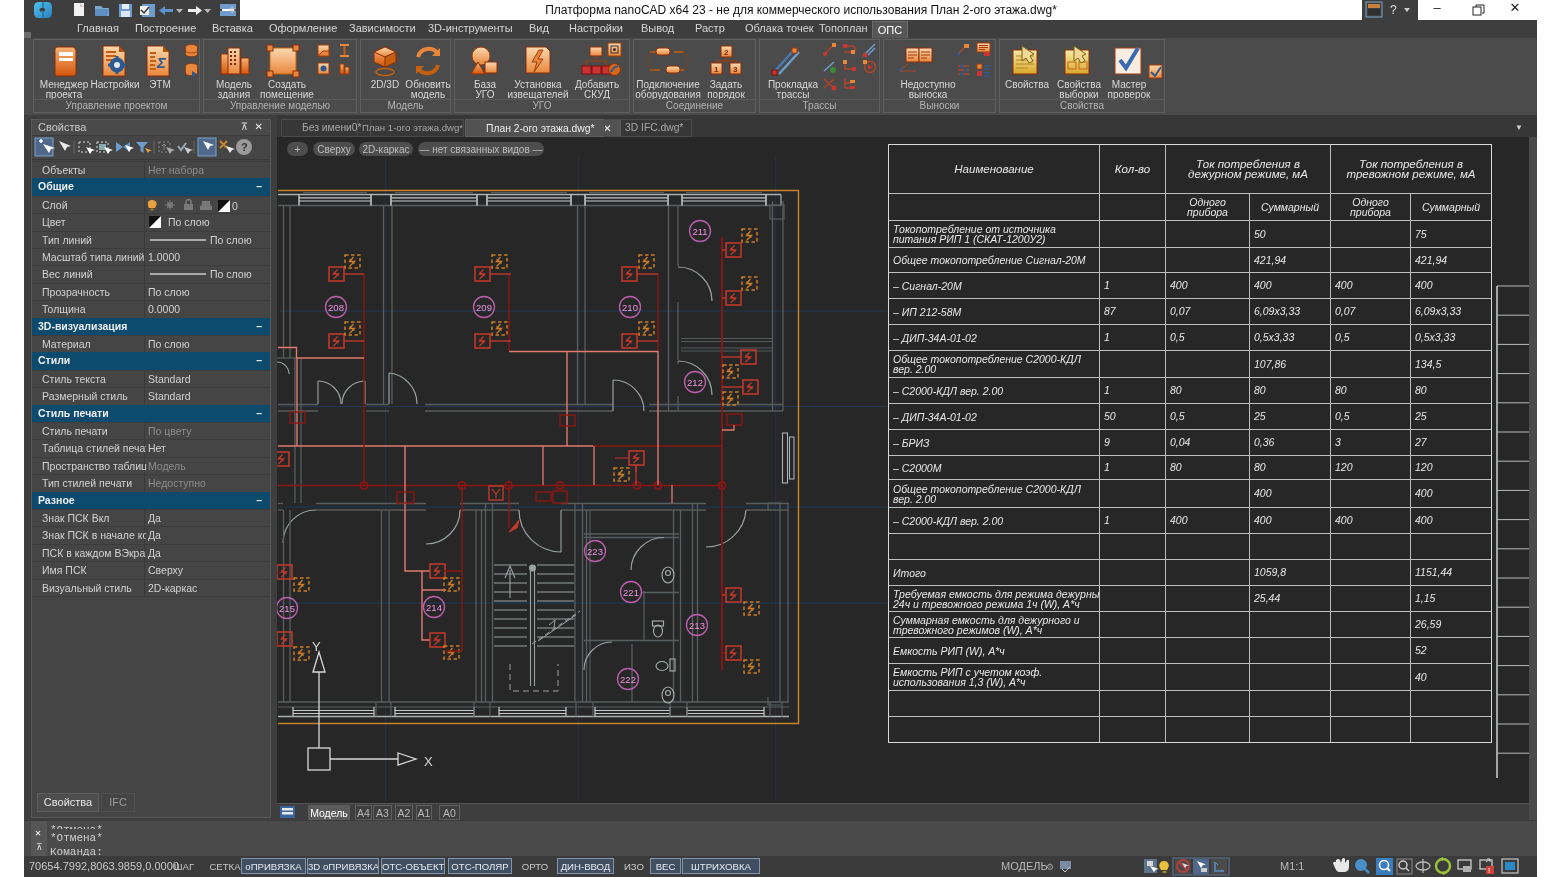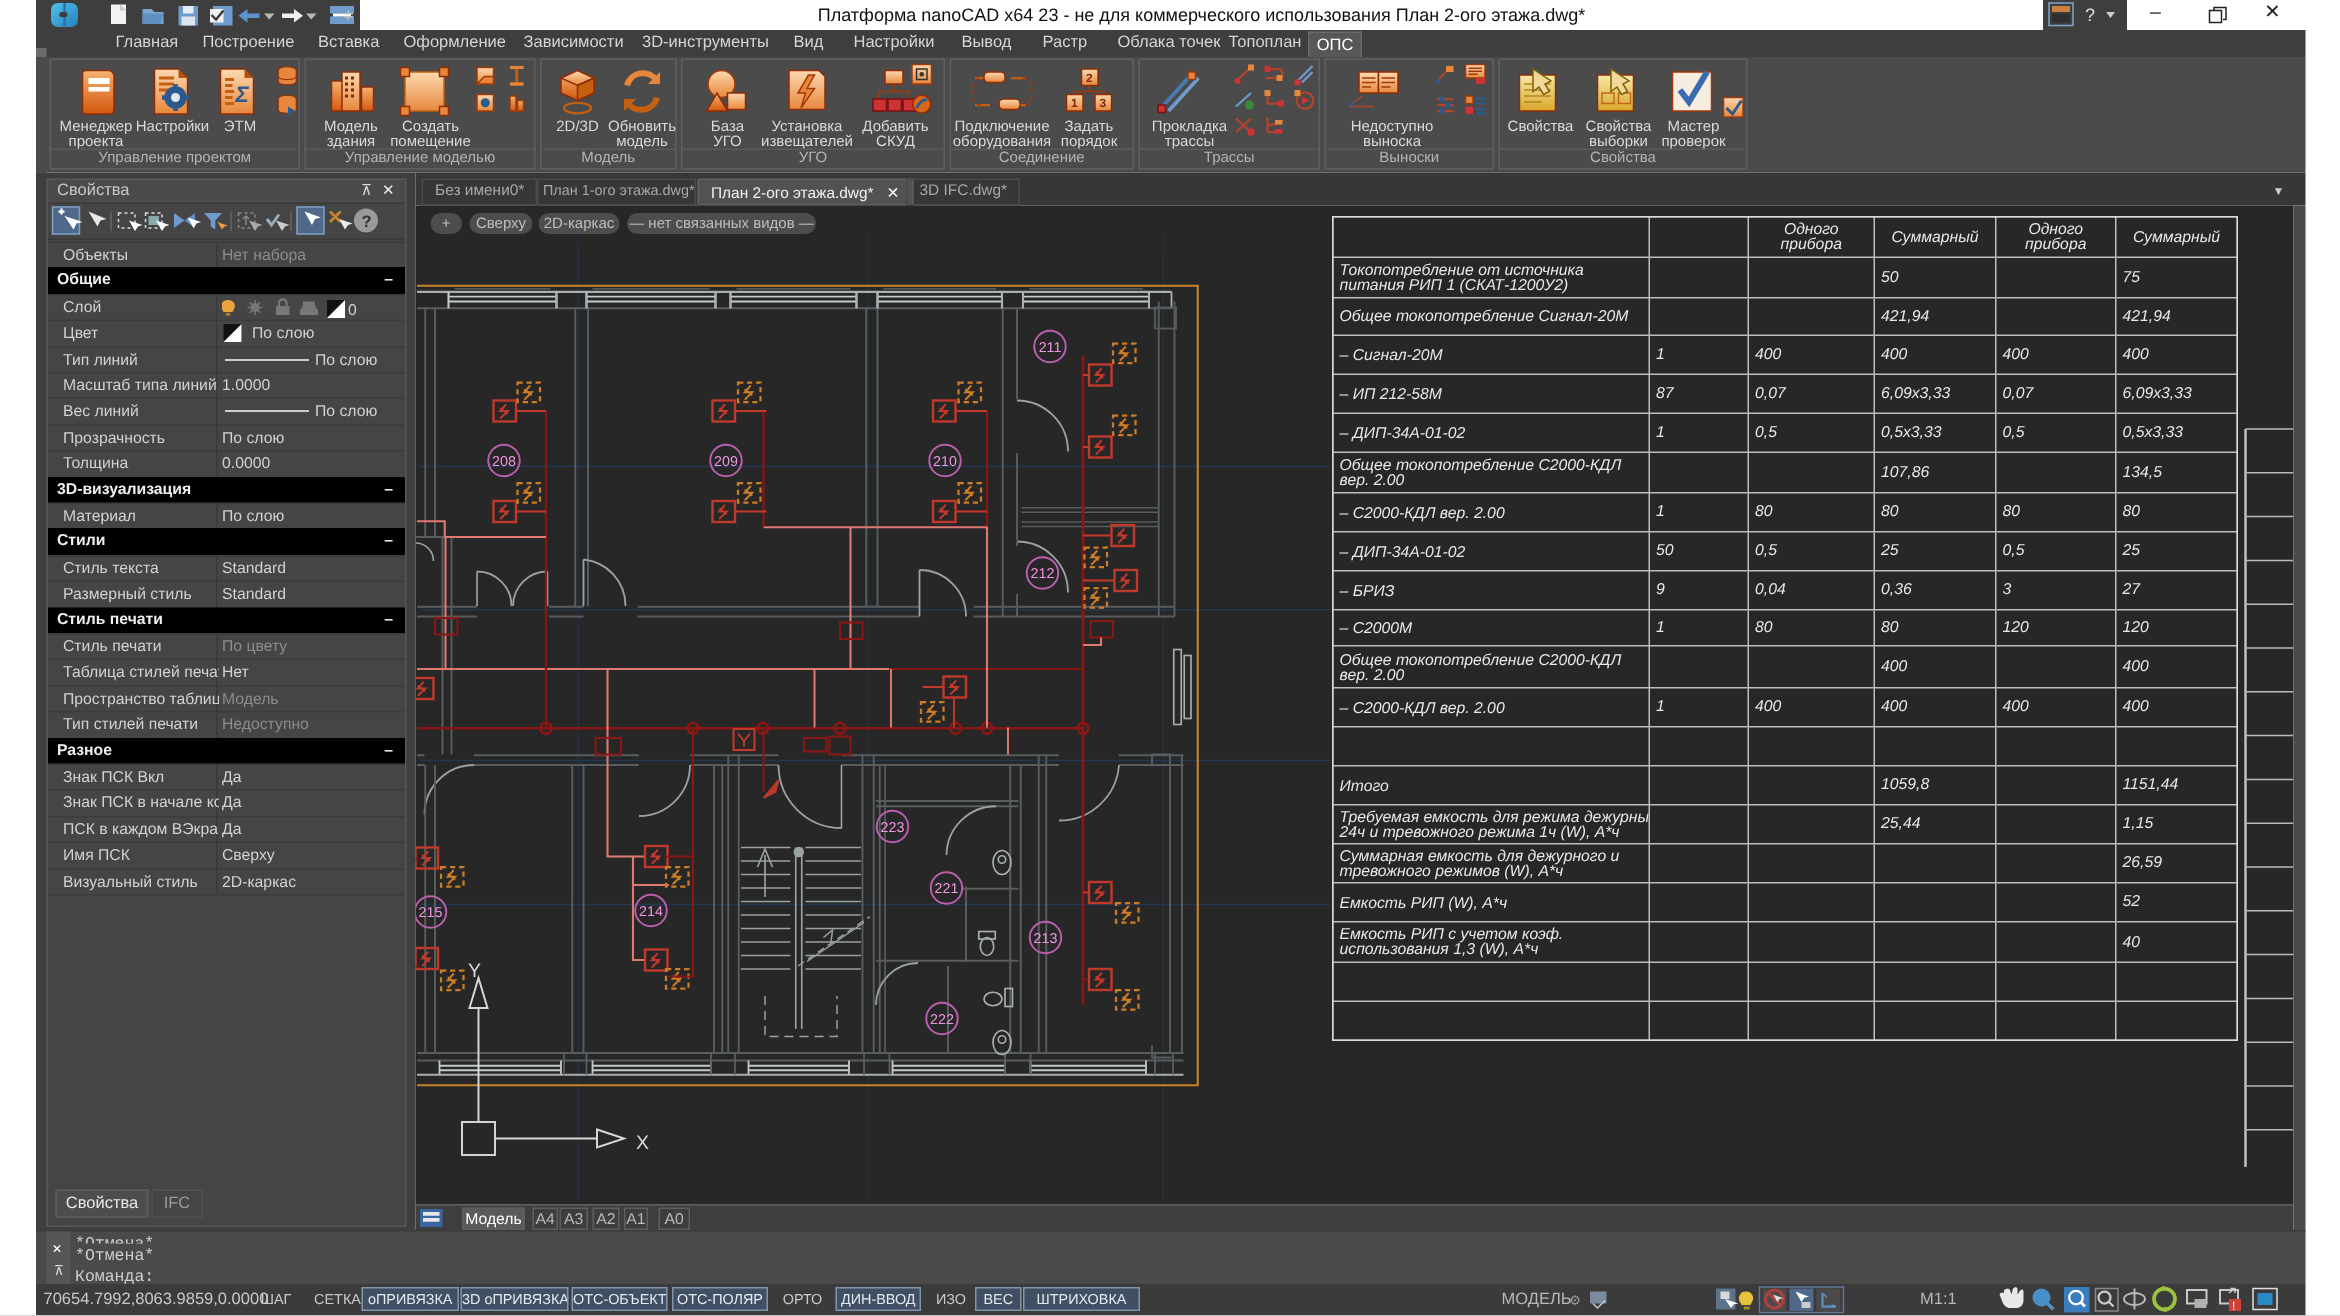--- a/index.html
+++ b/index.html
@@ -19,32 +19,32 @@
 
 #ribbon{left:24px;top:38px;width:1513px;height:77px;background:#4b4b4b;}
 #leftedge{left:24px;top:32px;width:7px;height:824px;background:#6b6b6b;}
 .rpanel{position:absolute;top:1px;height:74px;border:1px solid #606060;background:#4b4b4b;}
 .rpanel .plabel{position:absolute;left:0;right:0;bottom:1px;height:12px;text-align:center;font-size:10px;color:#b4b4b4;border-top:1px solid #5a5a5a;}
 .bigicon{position:absolute;top:4px;width:34px;height:34px;}
 .biglabel{position:absolute;top:40px;font-size:10px;line-height:10px;color:#d9d9d9;text-align:center;white-space:pre-line;}
 .smicon{position:absolute;width:15px;height:15px;}
 
 #docbar{left:277px;top:115px;width:1260px;height:22px;background:#373737;}
-.dtab{position:absolute;top:4px;height:18px;font-size:10.3px;color:#a8a8a8;padding:2px 8px 0 8px;border:1px solid #4a4a4a;white-space:nowrap;}
+.dtab{position:absolute;top:4px;height:18px;font-size:10.3px;color:#a8a8a8;padding:2px 8px 0 20px;border:1px solid #4a4a4a;white-space:nowrap;}
 .dtab.active{background:#525252;color:#f0f0f0;border-color:#5e5e5e;}
 
 #propwrap{left:24px;top:115px;width:253px;height:705px;background:#3e3e3e;}
 #props{position:absolute;left:7px;top:4px;width:240px;height:699px;background:#454545;border:1px solid #585858;}
 #prophead{position:absolute;left:0;top:0;width:100%;height:16px;background:#4a4a4a;color:#c9c9c9;font-size:11px;padding:1px 0 0 6px;border-bottom:1px solid #3a3a3a;}
 #proptools{position:absolute;left:0;top:16px;width:100%;height:24px;border-bottom:1px solid #3a3a3a;}
 .prow{position:absolute;left:0;width:100%;height:17.4px;font-size:10.5px;color:#d2d2d2;}
 .prow .nm{position:absolute;left:10px;top:3px;width:104px;white-space:nowrap;overflow:hidden;}
 .prow .vl{position:absolute;left:116px;top:3px;white-space:nowrap;}
 .prow .gray{color:#8d8d8d;}
-.psec{position:absolute;left:0;width:100%;height:17.4px;background:#000000;color:#efefef;font-size:10.5px;font-weight:bold;}
+.psec{position:absolute;left:0;width:100%;height:17.4px;background:#0c4a6e;color:#efefef;font-size:10.5px;font-weight:bold;}
 .psec .nm{position:absolute;left:6px;top:2px;}
 .psec .mins{position:absolute;right:8px;top:2px;font-weight:bold;color:#e8e8e8;}
 .pdiv{position:absolute;top:0;bottom:0;left:112px;width:1px;background:#3a3a3a;}
 .prline{position:absolute;left:0;width:100%;height:1px;background:#3c3c3c;}
 #proptabs{position:absolute;left:0;bottom:4px;height:20px;font-size:11px;color:#9a9a9a;}
 
 #draw{left:277px;top:137px;width:1252px;height:666px;background:#272727;}
 .pill{position:absolute;top:5px;height:14px;border-radius:7px;background:#4d4d4d;color:#bdbdbd;font-size:10px;text-align:center;padding-top:2px;white-space:nowrap;overflow:hidden;}
 
 #cadtbl{position:absolute;left:611px;top:7px;width:604px;border-collapse:collapse;table-layout:fixed;outline:1.5px solid #d8dbdb;outline-offset:-1px;
@@ -1070,20 +1070,26 @@
 <table id="cadtbl">
         <colgroup>
           <col style="width:211px">
           <col style="width:66px">
           <col style="width:84px">
           <col style="width:81px">
           <col style="width:80px">
           <col style="width:81px">
         </colgroup>
         <tbody>
+          <tr style="height:49px">
+            <td class="c" style="font-size:11.5px">Наименование</td>
+            <td class="c w" style="font-size:11.5px">Кол-во</td>
+            <td colspan="2" class="c w" style="font-size:11.5px">Ток потребления в<br>дежурном режиме, мА</td>
+            <td colspan="2" class="c w" style="font-size:11.5px">Ток потребления в<br>тревожном режиме, мА</td>
+          </tr>
           <tr style="height:27px">
             <td></td>
             <td></td>
             <td class="c w">Одного<br>прибора</td>
             <td class="c">Суммарный</td>
             <td class="c w">Одного<br>прибора</td>
             <td class="c">Суммарный</td>
           </tr>
           <tr style="height:27px">
             <td class="w" style="line-height:10px">Токопотребление от источника<br>питания РИП 1 (СКАТ-1200У2)</td>

